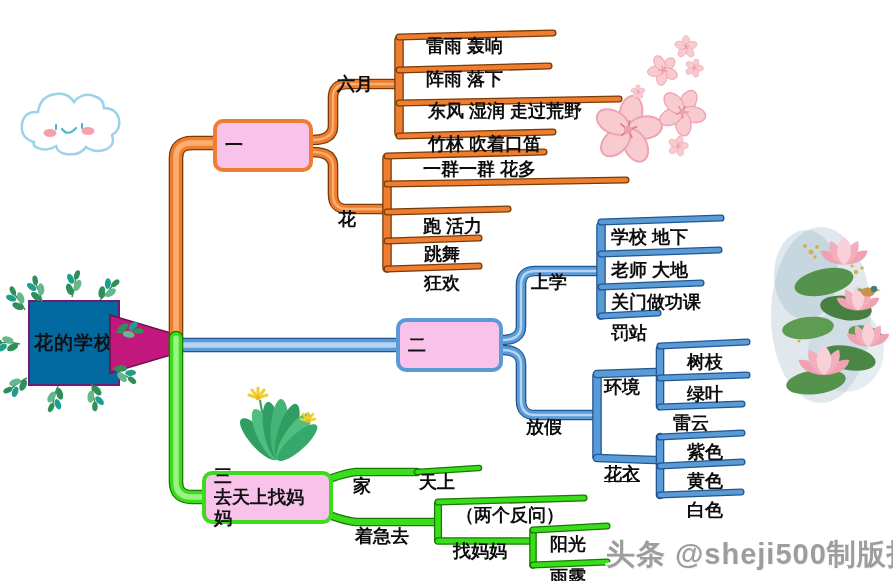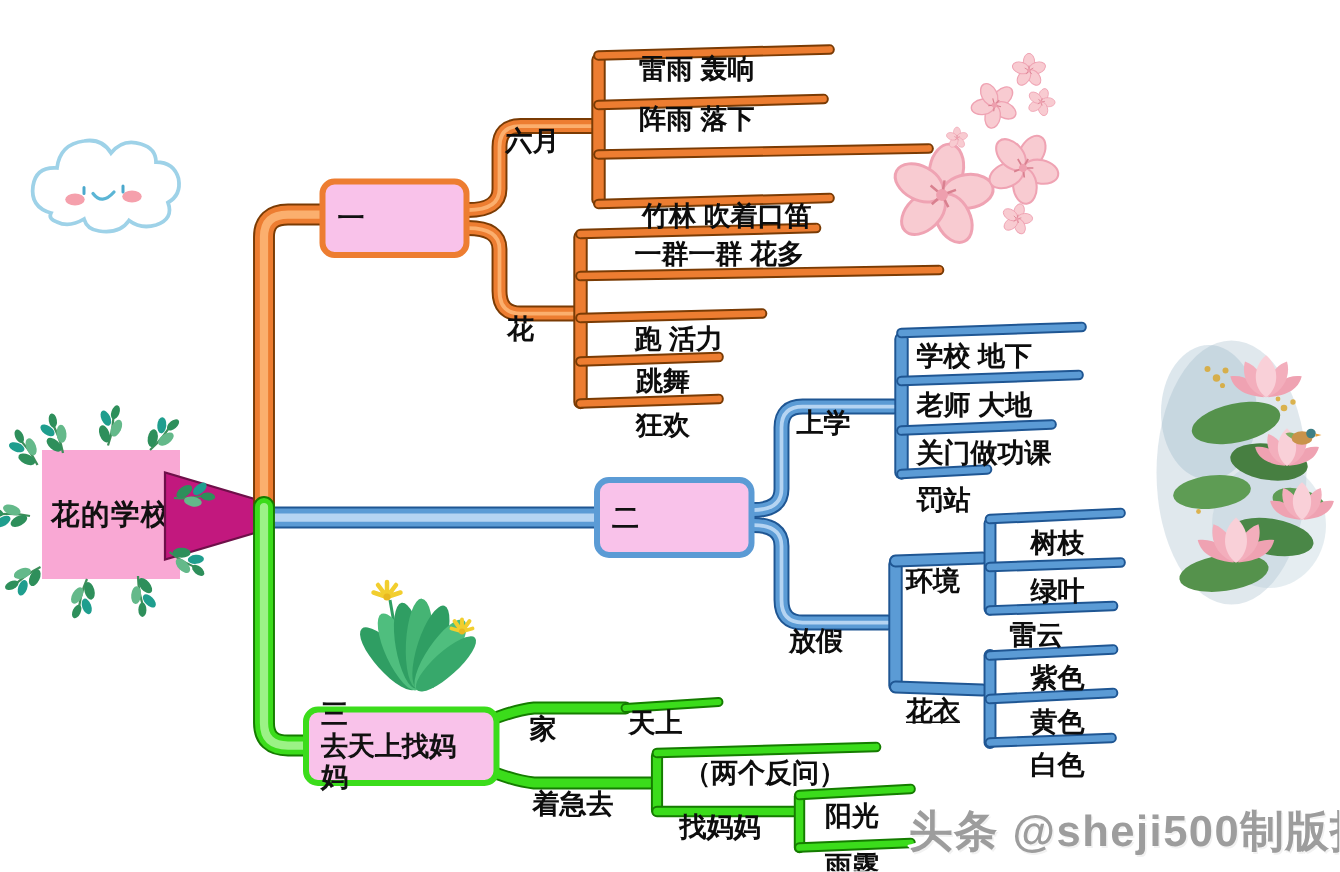--- a/index.html
+++ b/index.html
@@ -1,18 +1,18 @@
 <!DOCTYPE html>
 <html><head>
 <meta charset="utf-8">
 <style>
   html,body{margin:0;padding:0;background:#fff;}
   .stage{position:relative;width:893px;height:581px;background:#ffffff;overflow:hidden;
          font-family:"Liberation Sans","DejaVu Sans",sans-serif;}
-  .frame-box{position:absolute;z-index:1;background:#f9a8d4;border:2px solid #f9a8d4;
+  .frame-box{position:absolute;z-index:1;background:#0369a1;border:2px solid #701a75;
              display:flex;align-items:center;justify-content:center;}
   .frame-box .ctitle{font-size:19px;font-weight:700;color:#111;letter-spacing:1px;}
   svg.layer{position:absolute;left:0;top:0;z-index:2;}
   .lbl{position:absolute;z-index:3;font-size:18px;font-weight:700;color:#0d0d0d;
        white-space:nowrap;line-height:1;margin-top:27px;}
   .node{position:absolute;z-index:3;background:#F9C2EA;border:4px solid #888;border-radius:10px;
         box-sizing:border-box;display:flex;flex-direction:column;justify-content:center;
         padding:2px 8px;font-size:18px;font-weight:700;color:#111;line-height:21px;}
   .watermark{position:absolute;z-index:4;left:606px;top:535px;font-size:29px;font-weight:700;
              color:#9D9D9D;letter-spacing:1px;white-space:nowrap;
@@ -249,23 +249,24 @@
     <span>一</span>
   </div>
   <div class="node" id="node2" style="left: 396px; top: 318px; width: 107px; height: 54px; border-color: rgb(91, 155, 213); background: rgb(249, 194, 234);">
     <span>二</span>
   </div>
   <div class="node" id="node3" style="left: 202px; top: 471px; width: 131px; height: 53px; border-color: rgb(59, 220, 27); background: rgb(249, 194, 234);">
     <span>三</span>
     <span>去天上找妈妈</span>
   </div>
 
-  <div class="lbl" style="left:337px;top:58px;text-align:center;">六月</div>
+  <div class="lbl" style="left:337px;top:48px;text-align:center;">六月</div>
   <div class="lbl" style="left:426px;top:10px;">雷雨 轰响</div>
   <div class="lbl" style="left:426px;top:43px;">阵雨 落下</div>
+  <div class="lbl" style="left:428px;top:75px;">东风 湿润 走过荒野</div>
   <div class="lbl" style="left:428px;top:108px;">竹林 吹着口笛</div>
   <div class="lbl" style="left:338px;top:183px;">花</div>
   <div class="lbl" style="left:423px;top:133px;">一群一群 花多</div>
   <div class="lbl" style="left:423px;top:190px;">跑 活力</div>
   <div class="lbl" style="left:424px;top:218px;">跳舞</div>
   <div class="lbl" style="left:424px;top:247px;">狂欢</div>
 
   <div class="lbl" style="left:531px;top:246px;">上学</div>
   <div class="lbl" style="left:611px;top:201px;">学校 地下</div>
   <div class="lbl" style="left:611px;top:234px;">老师 大地</div>

